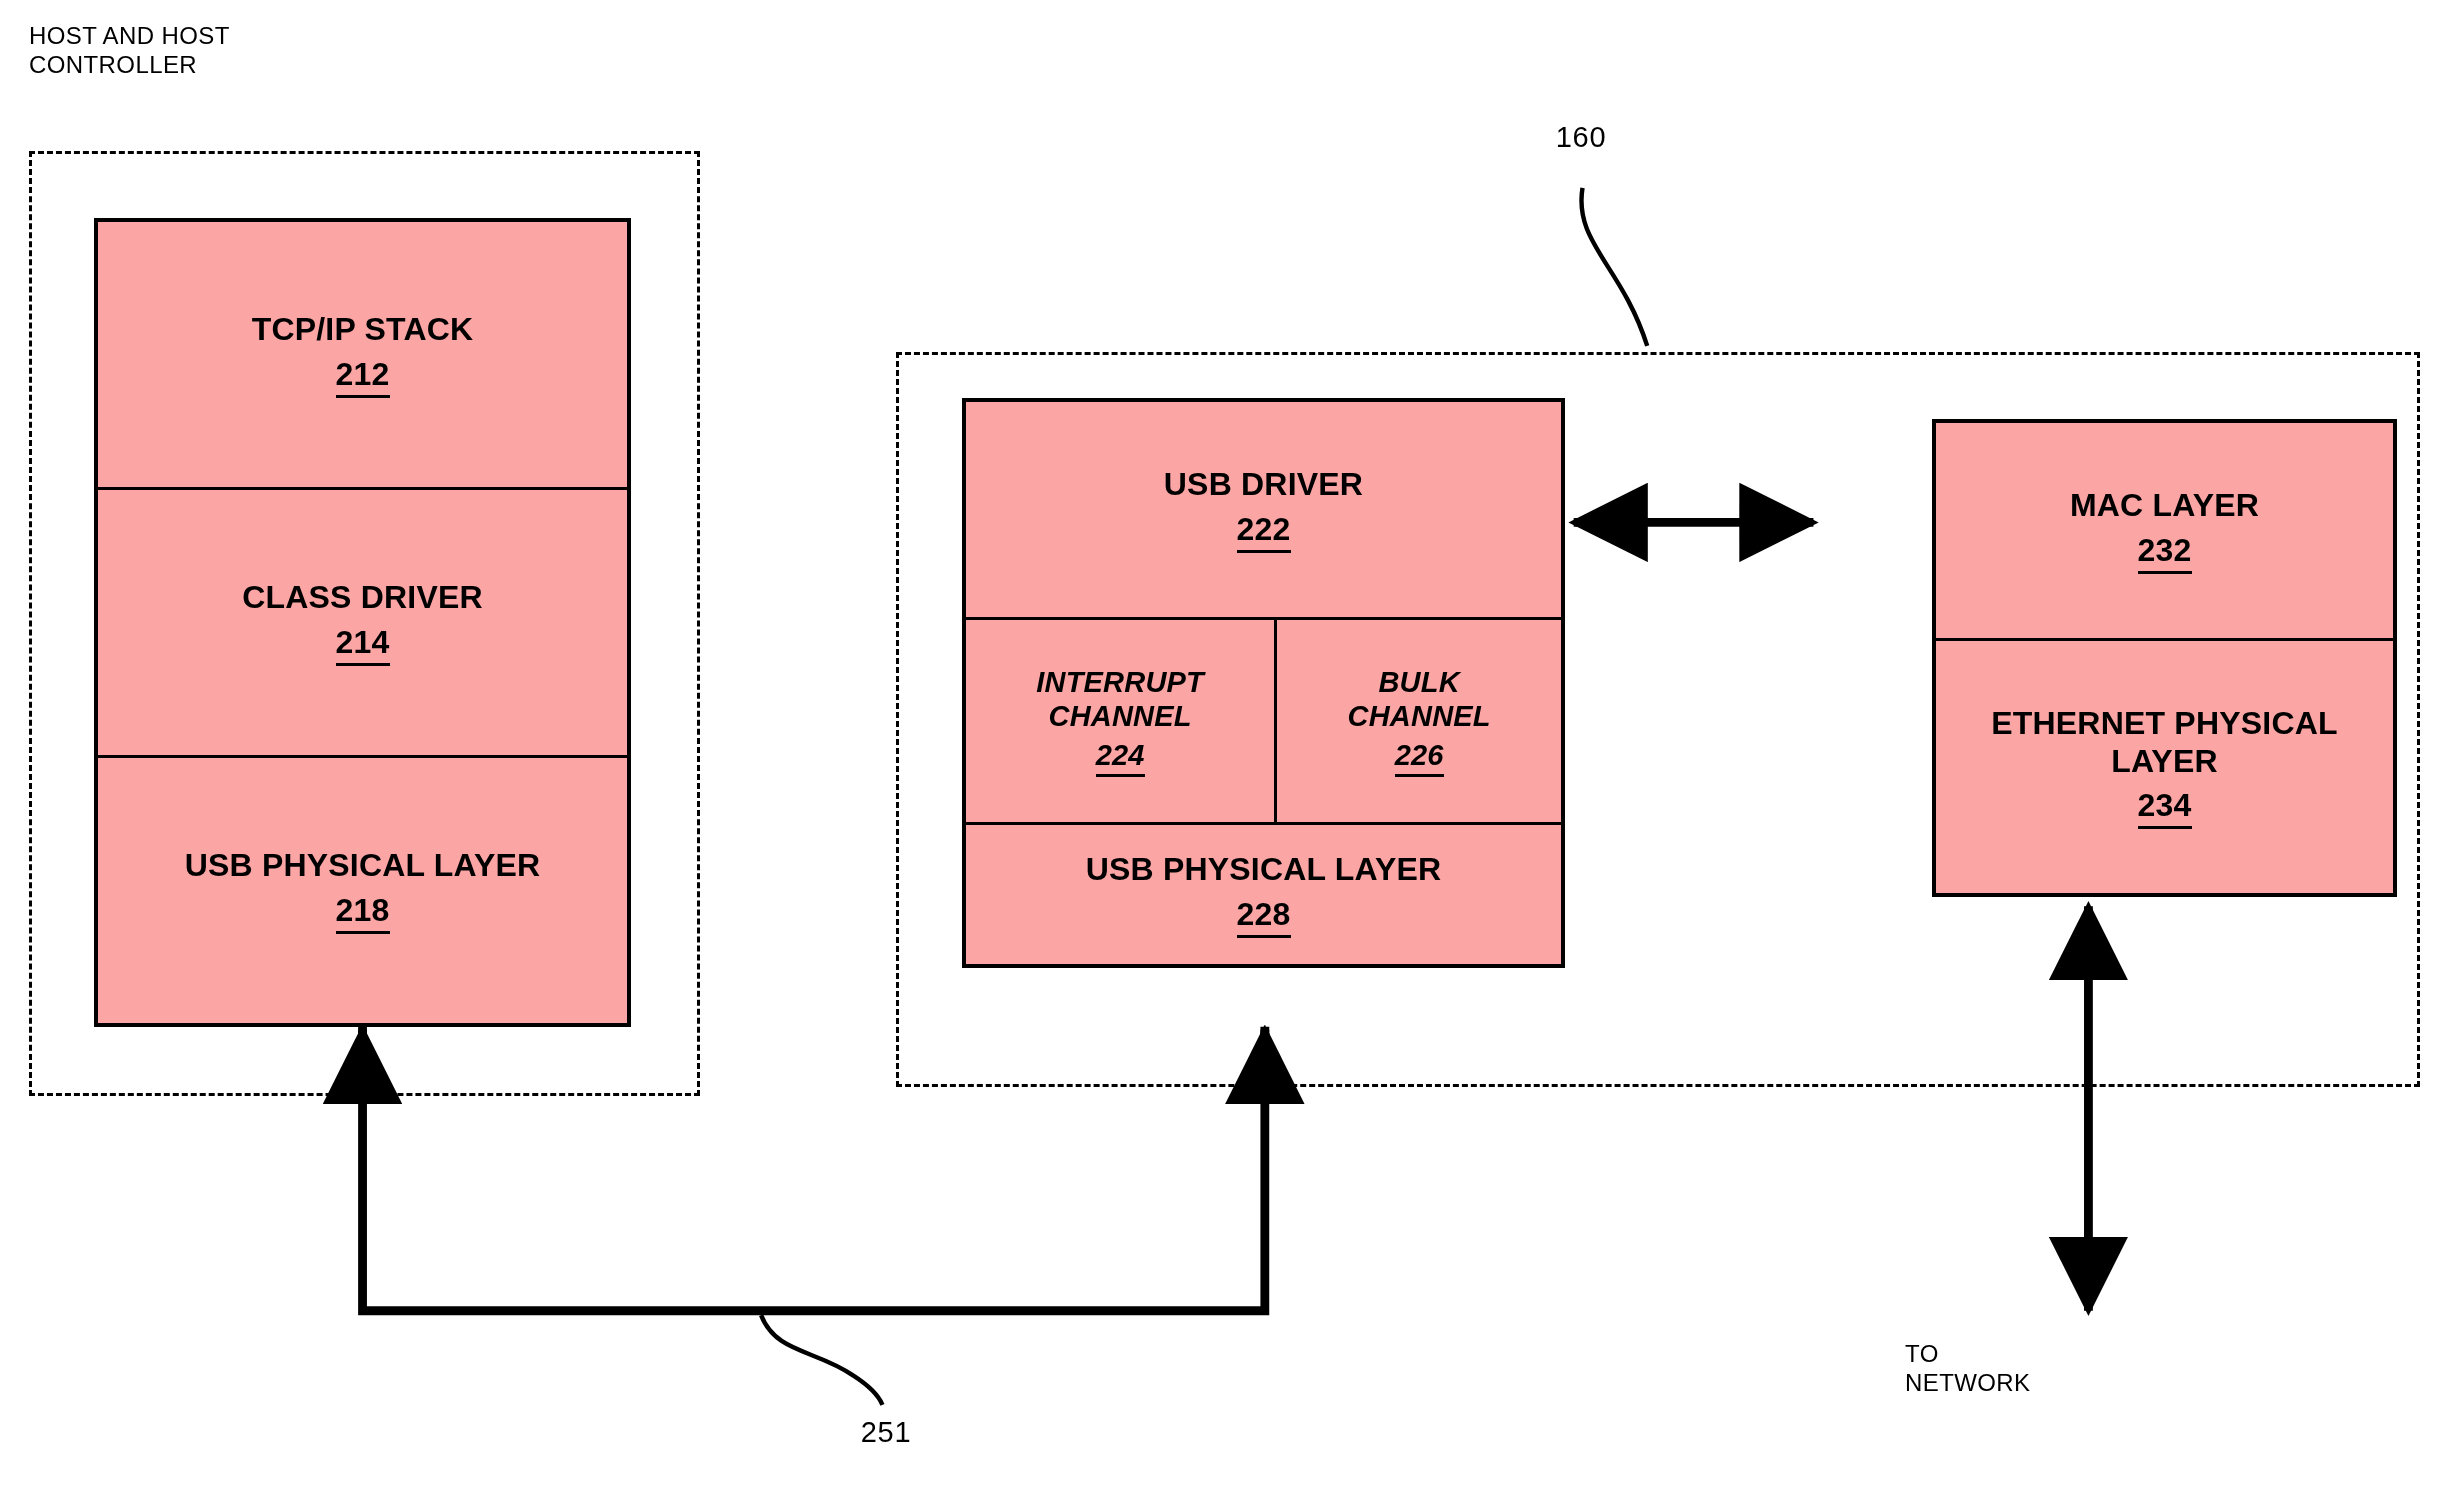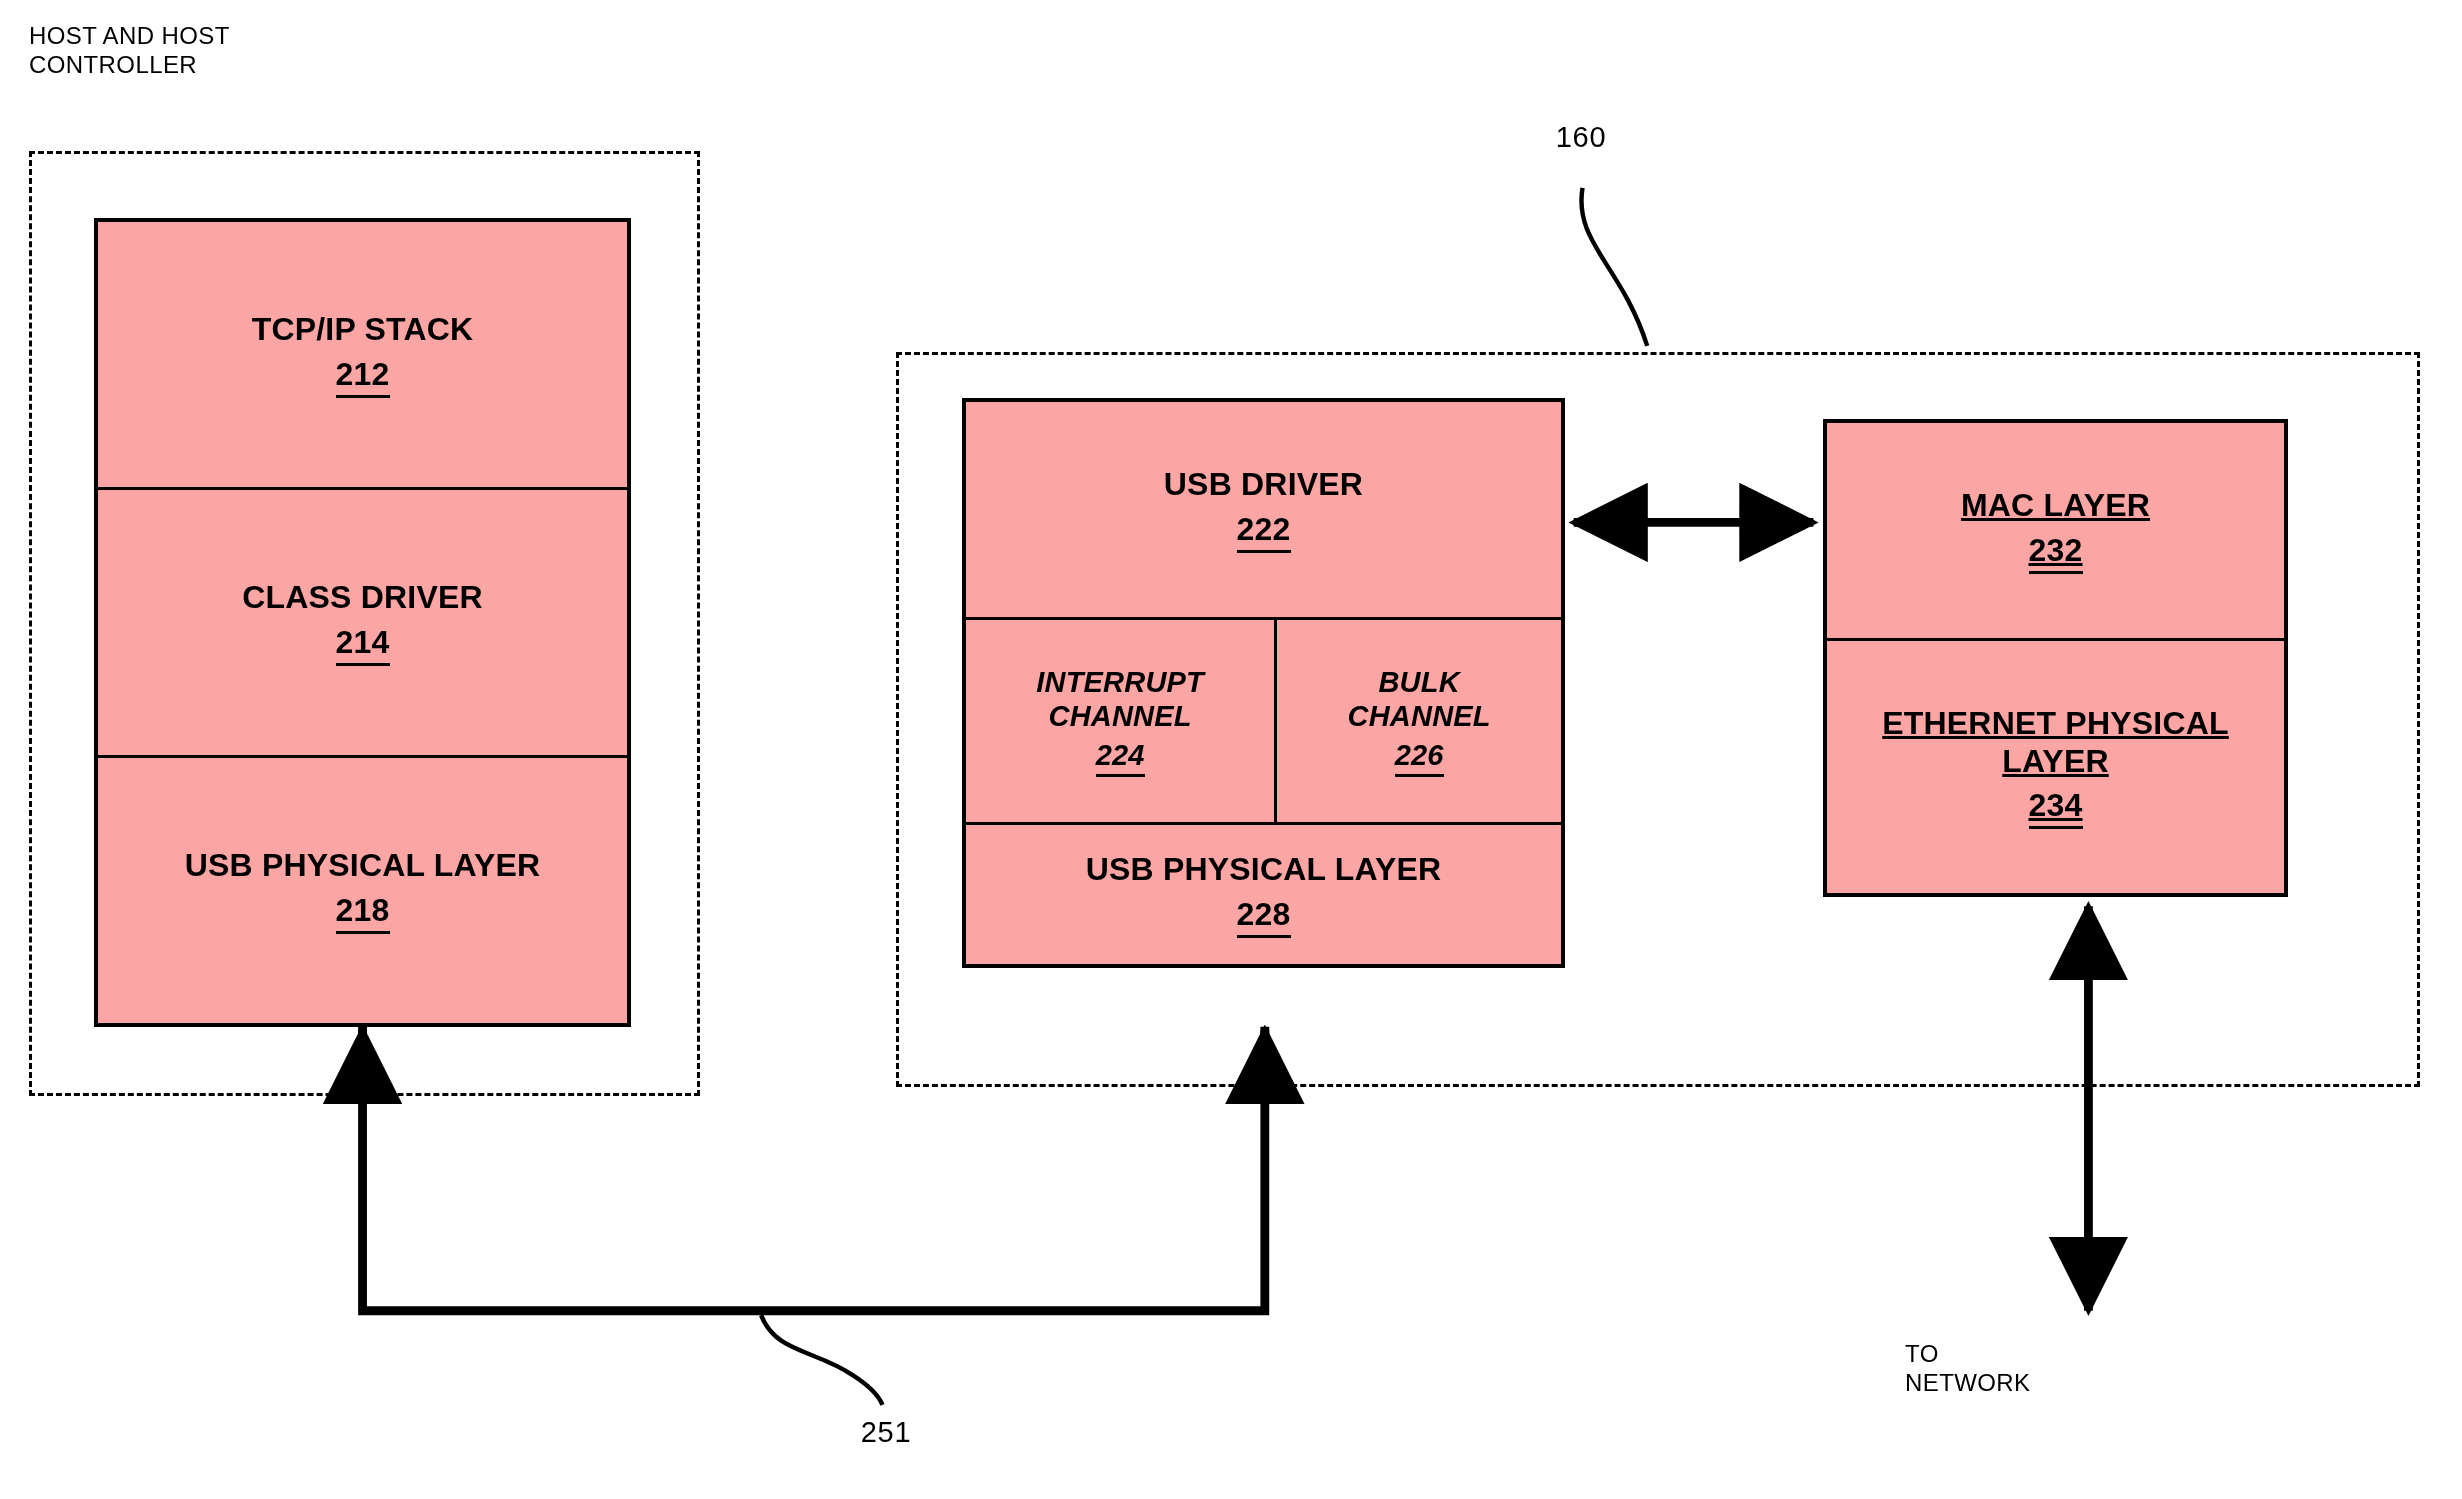--- a/index.html
+++ b/index.html
@@ -155,21 +155,21 @@
       <div class="module-num">226</div>
     </div>
   </div>
 
   <div class="module">
     <div class="module-label">USB PHYSICAL LAYER</div>
     <div class="module-num">228</div>
   </div>
 </div>
 
-<div class="abs module-stack" style="left:1823px; top:419px; width:465px; height:478px;text-decoration:underline;">
+<div class="abs module-stack" style="left:1932px; top:419px; width:465px; height:478px;">
 
   <div class="module" style="flex:0 0 218px;">
     <div class="module-label">MAC LAYER</div>
     <div class="module-num">232</div>
   </div>
 
   <div class="module">
     <div class="module-label">ETHERNET PHYSICAL
 LAYER</div>
     <div class="module-num">234</div>

